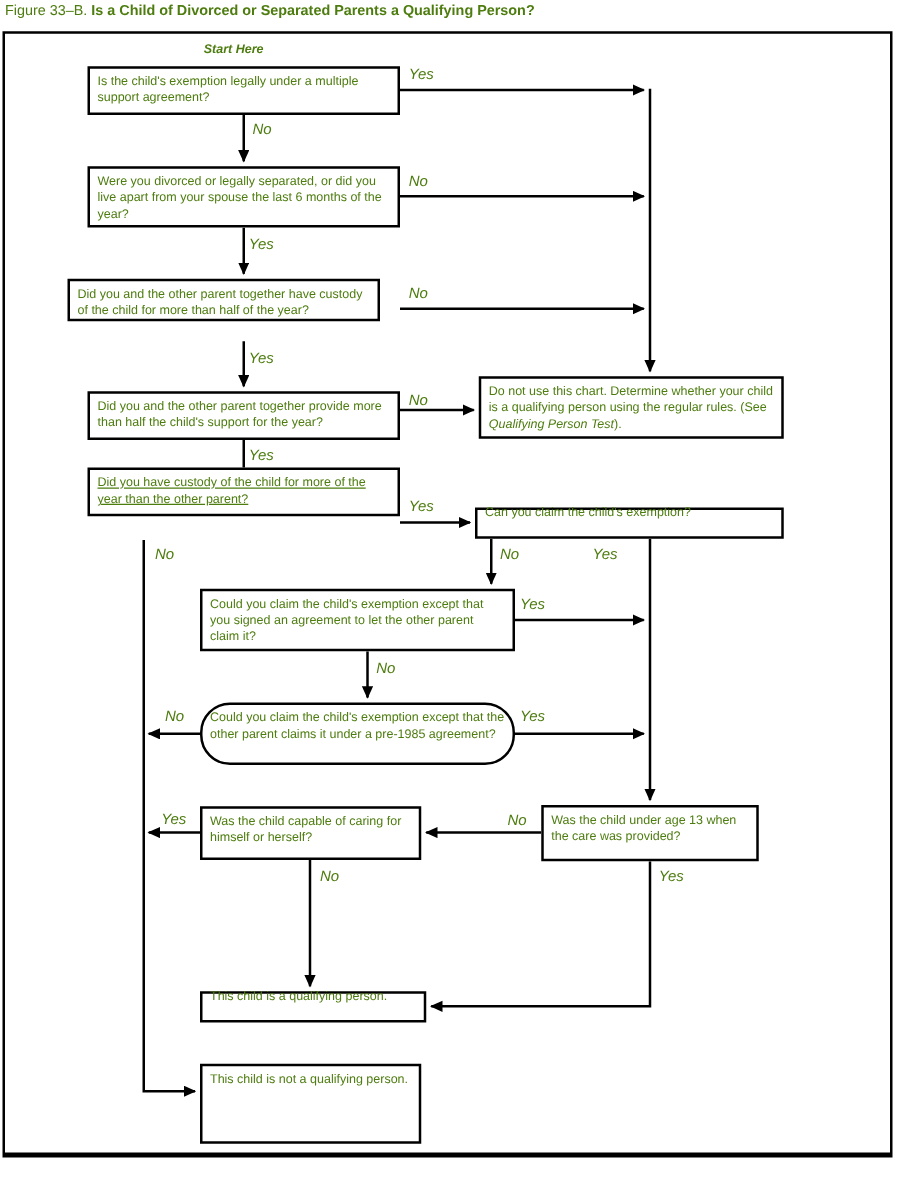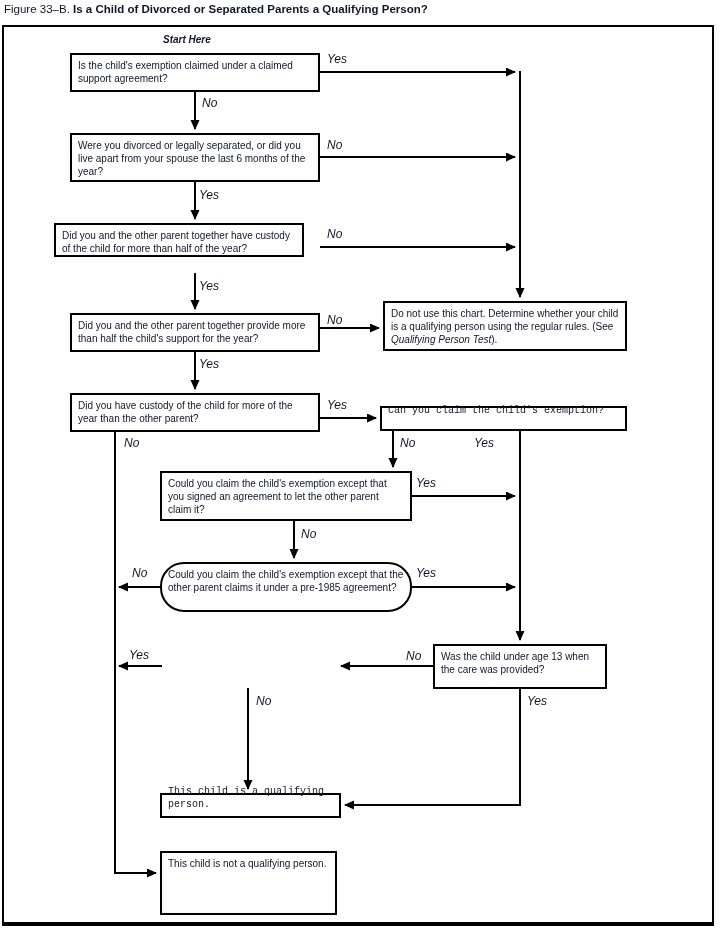--- a/index.html
+++ b/index.html
@@ -1,35 +1,35 @@
 <!DOCTYPE html>
 <html><head>
 <meta charset="utf-8">
 <style>
   html,body{margin:0;padding:0;background:#fff;}
   .canvas{position:relative;width:725px;height:943px;background:#fff;
-          font-family:"Liberation Sans",sans-serif;color:#0f172a;overflow:hidden;}
+          font-family:"Liberation Sans",sans-serif;color:#4d7c0f;overflow:hidden;}
   .title{position:absolute;left:4px;top:3px;font-size:11.5px;white-space:nowrap;}
   .title .bold{font-weight:bold;}
   .frame{position:absolute;left:2px;top:25px;width:712px;height:901px;
          border:2px solid #000;border-bottom-width:4px;box-sizing:border-box;}
   .start{position:absolute;left:163px;top:34px;font-size:10px;
          font-style:italic;font-weight:bold;}
   .node{position:absolute;box-sizing:border-box;border:2px solid #000;background:#fff;
         font-size:10px;line-height:13px;padding:4px 6px 2px 6px;}
-  .vcenter{display:flex;align-items:center;padding-top:0;padding-bottom:16px;font-family:Liberation Mono, monospace;}
+  .vcenter{display:flex;align-items:center;padding-top:0;padding-bottom:16px;}
   .lbl{position:absolute;font-size:12px;font-style:italic;white-space:nowrap;}
   svg.wires{position:absolute;left:0;top:0;pointer-events:none;}
   svg.wires path{stroke:#000;stroke-width:2;fill:none;}
   
   .n-ms   {left:70px;top:53px;width:250px;height:39px;}
   .n-div  {left:70px;top:133px;width:250px;height:49px;}
   .n-ct   {left:54px;top:223px;width:250px;height:34px;}
   .n-st   {left:70px;top:313px;width:250px;height:39px;}
-  .n-cm   {left:70px;top:393px;width:250px;height:39px;}
+  .n-cm   {left:70px;top:374px;width:250px;height:39px;text-decoration:underline;}
   .n-dnu  {left:383px;top:301px;width:244px;height:50px;}
   .n-cc   {left:380px;top:406px;width:247px;height:25px;}
   .n-sa   {left:160px;top:471px;width:252px;height:50px;}
   .n-p85  {left:160px;top:562px;width:252px;height:50px;border-radius:24px;}
   .n-cap  {left:160px;top:645px;width:177px;height:43px;}
   .n-u13  {left:433px;top:644px;width:174px;height:45px;}
   .n-qp   {left:160px;top:793px;width:181px;height:25px;}
   .n-nqp  {left:160px;top:851px;width:177px;height:64px;}
   
   .l-ms-yes{left:327px;top:52px;}   .l-ms-no{left:202px;top:96px;}
@@ -86,31 +86,32 @@
 
     <path d="M520 689 L520 805 L345 805" marker-end="url(#ah)"></path>
 
     <path d="M115 432 L115 873 L156 873" marker-end="url(#ah)"></path>
     <path d="M162 587 L119 587" marker-end="url(#ah)"></path>
     <path d="M162 666 L119 666" marker-end="url(#ah)"></path>
   </svg>
 
   <div class="start">Start Here</div>
 
-  <div class="node n-ms">Is the child's exemption claimed under a claimed support agreement?</div>
+  <div class="node n-ms">Is the child's exemption legally under a multiple support agreement?</div>
   <div class="node n-div">Were you divorced or legally separated, or did you live apart from your spouse the last 6 months of the year?</div>
   <div class="node n-ct">Did you and the other parent together have custody of the child for more than half of the year?</div>
   <div class="node n-st">Did you and the other parent together provide more than half the child's support for the year?</div>
   <div class="node n-cm">Did you have custody of the child for more of the year than the other parent?</div>
 
   <div class="node n-dnu"><span>Do not use this chart. Determine whether your child is a qualifying person using the regular rules. (See </span><i>Qualifying Person Test</i><span>).</span></div>
 
   <div class="node n-cc vcenter">Can you claim the child's exemption?</div>
   <div class="node n-sa">Could you claim the child's exemption except that you signed an agreement to let the other parent claim it?</div>
   <div class="node n-p85">Could you claim the child's exemption except that the other parent claims it under a pre-1985 agreement?</div>
+  <div class="node n-cap">Was the child capable of caring for himself or herself?</div>
   <div class="node n-u13">Was the child under age 13 when the care was provided?</div>
   <div class="node n-qp vcenter">This child is a qualifying person.</div>
   <div class="node n-nqp">This child is not a qualifying person.</div>
 
   <span class="lbl l-ms-yes">Yes</span>
   <span class="lbl l-ms-no">No</span>
   <span class="lbl l-div-no">No</span>
   <span class="lbl l-div-yes">Yes</span>
   <span class="lbl l-ct-no">No</span>
   <span class="lbl l-ct-yes">Yes</span>

